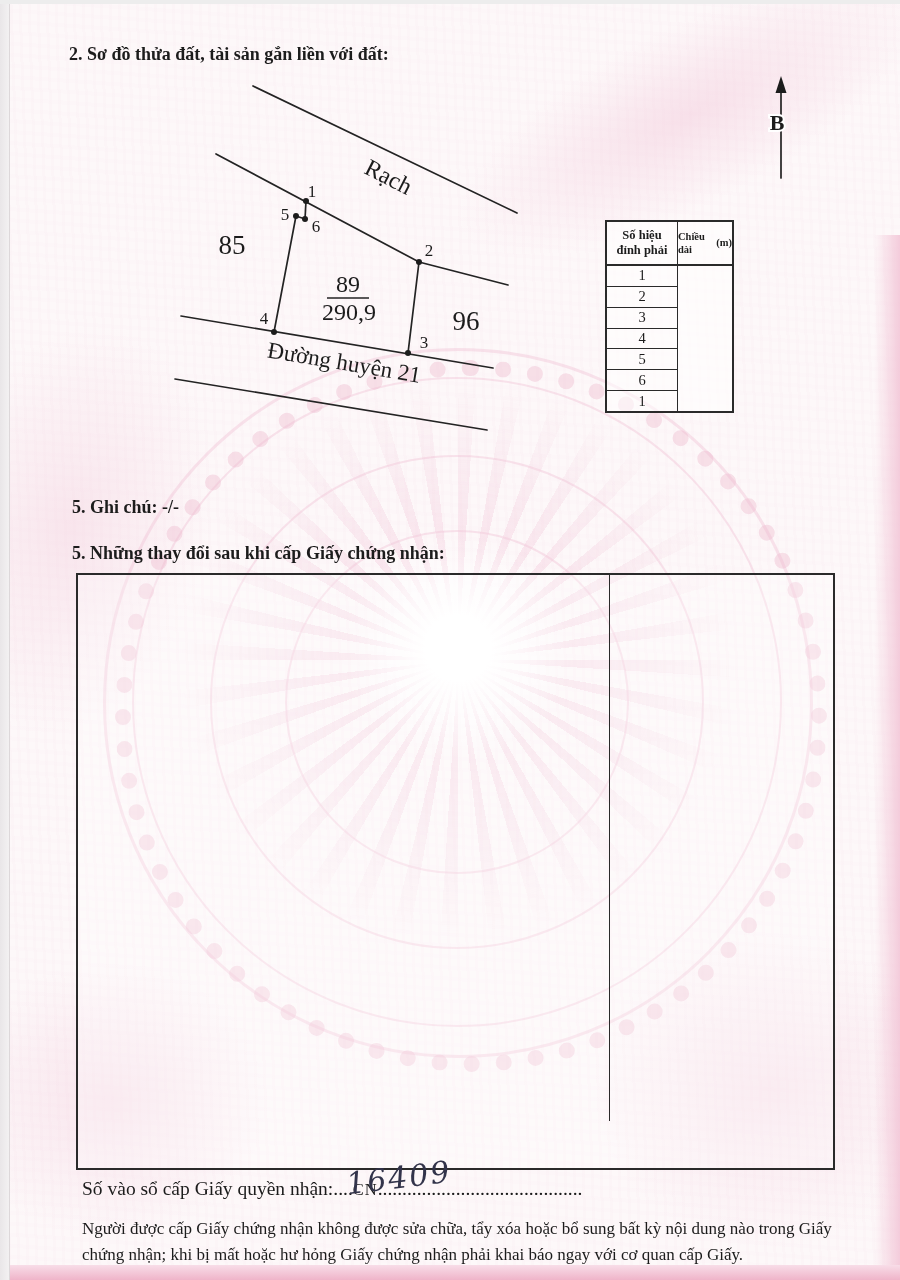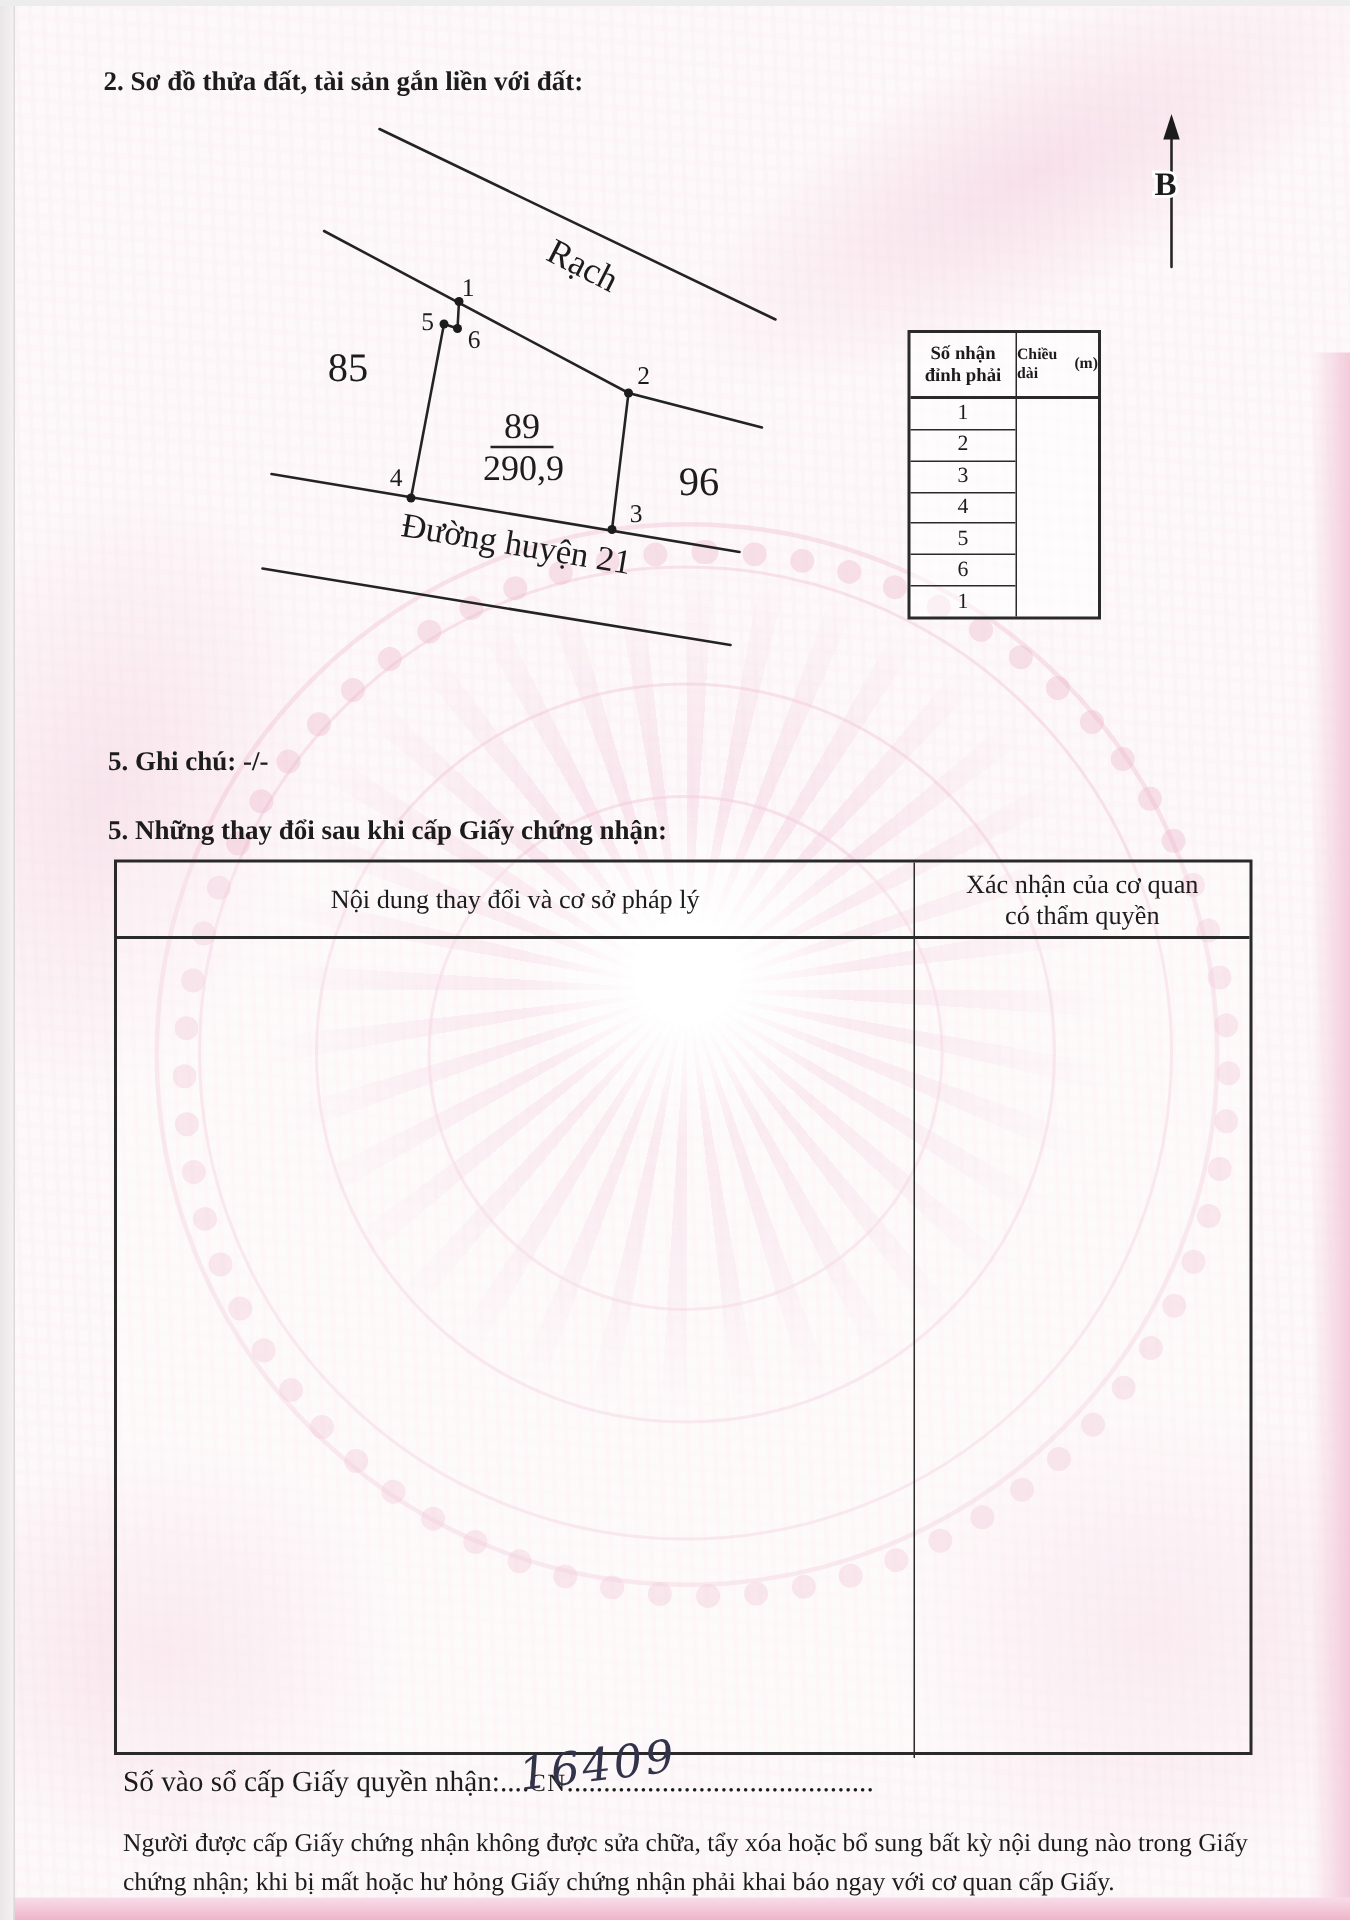--- a/index.html
+++ b/index.html
@@ -149,21 +149,21 @@
   <path d="M327,298 L369,298" stroke="#232323" stroke-width="1.6"></path>
   <text x="349" y="320" text-anchor="middle" font-size="24">290,9</text>
   <text transform="translate(385,184) rotate(27)" text-anchor="middle" font-size="24">Rạch</text>
   <text transform="translate(343,370) rotate(9.5)" text-anchor="middle" font-size="23">Đường huyện 21</text>
   <text x="777" y="130" text-anchor="middle" font-size="22" font-weight="bold" stroke="#ffffff" stroke-width="4" paint-order="stroke">B</text>
 </svg>
 
 <div class="vtable">
   <div class="hdr">
     <div class="c1">
-      <span>Số nhận</span>
+      <span>Số hiệu</span>
       <span>đỉnh phải</span>
     </div>
     <div class="c2">
       <span>Chiều dài</span>
       <span>(m)</span>
     </div>
   </div>
   <div class="body">
     <div class="col1">
       <div>1</div>
@@ -171,27 +171,20 @@
       <div>3</div>
       <div>4</div>
       <div>5</div>
       <div>6</div>
       <div>1</div>
     </div>
   </div>
 </div>
 
 <div class="ctable">
-  <div class="head">
-    <div class="h1">Nội dung thay đổi và cơ sở pháp lý</div>
-    <div class="h2">
-      <span>Xác nhận của cơ quan</span>
-      <span>có thẩm quyền</span>
-    </div>
-  </div>
   <div class="cols">
     <div class="b1"></div>
     <div class="b2"></div>
   </div>
 </div>
 
 <div class="registry"><span>Số vào sổ cấp Giấy quyền nhận:</span><span>....</span><span class="cn">CN</span><span>..........................................</span>
 </div>
 <div class="handwriting">16409</div>
 

